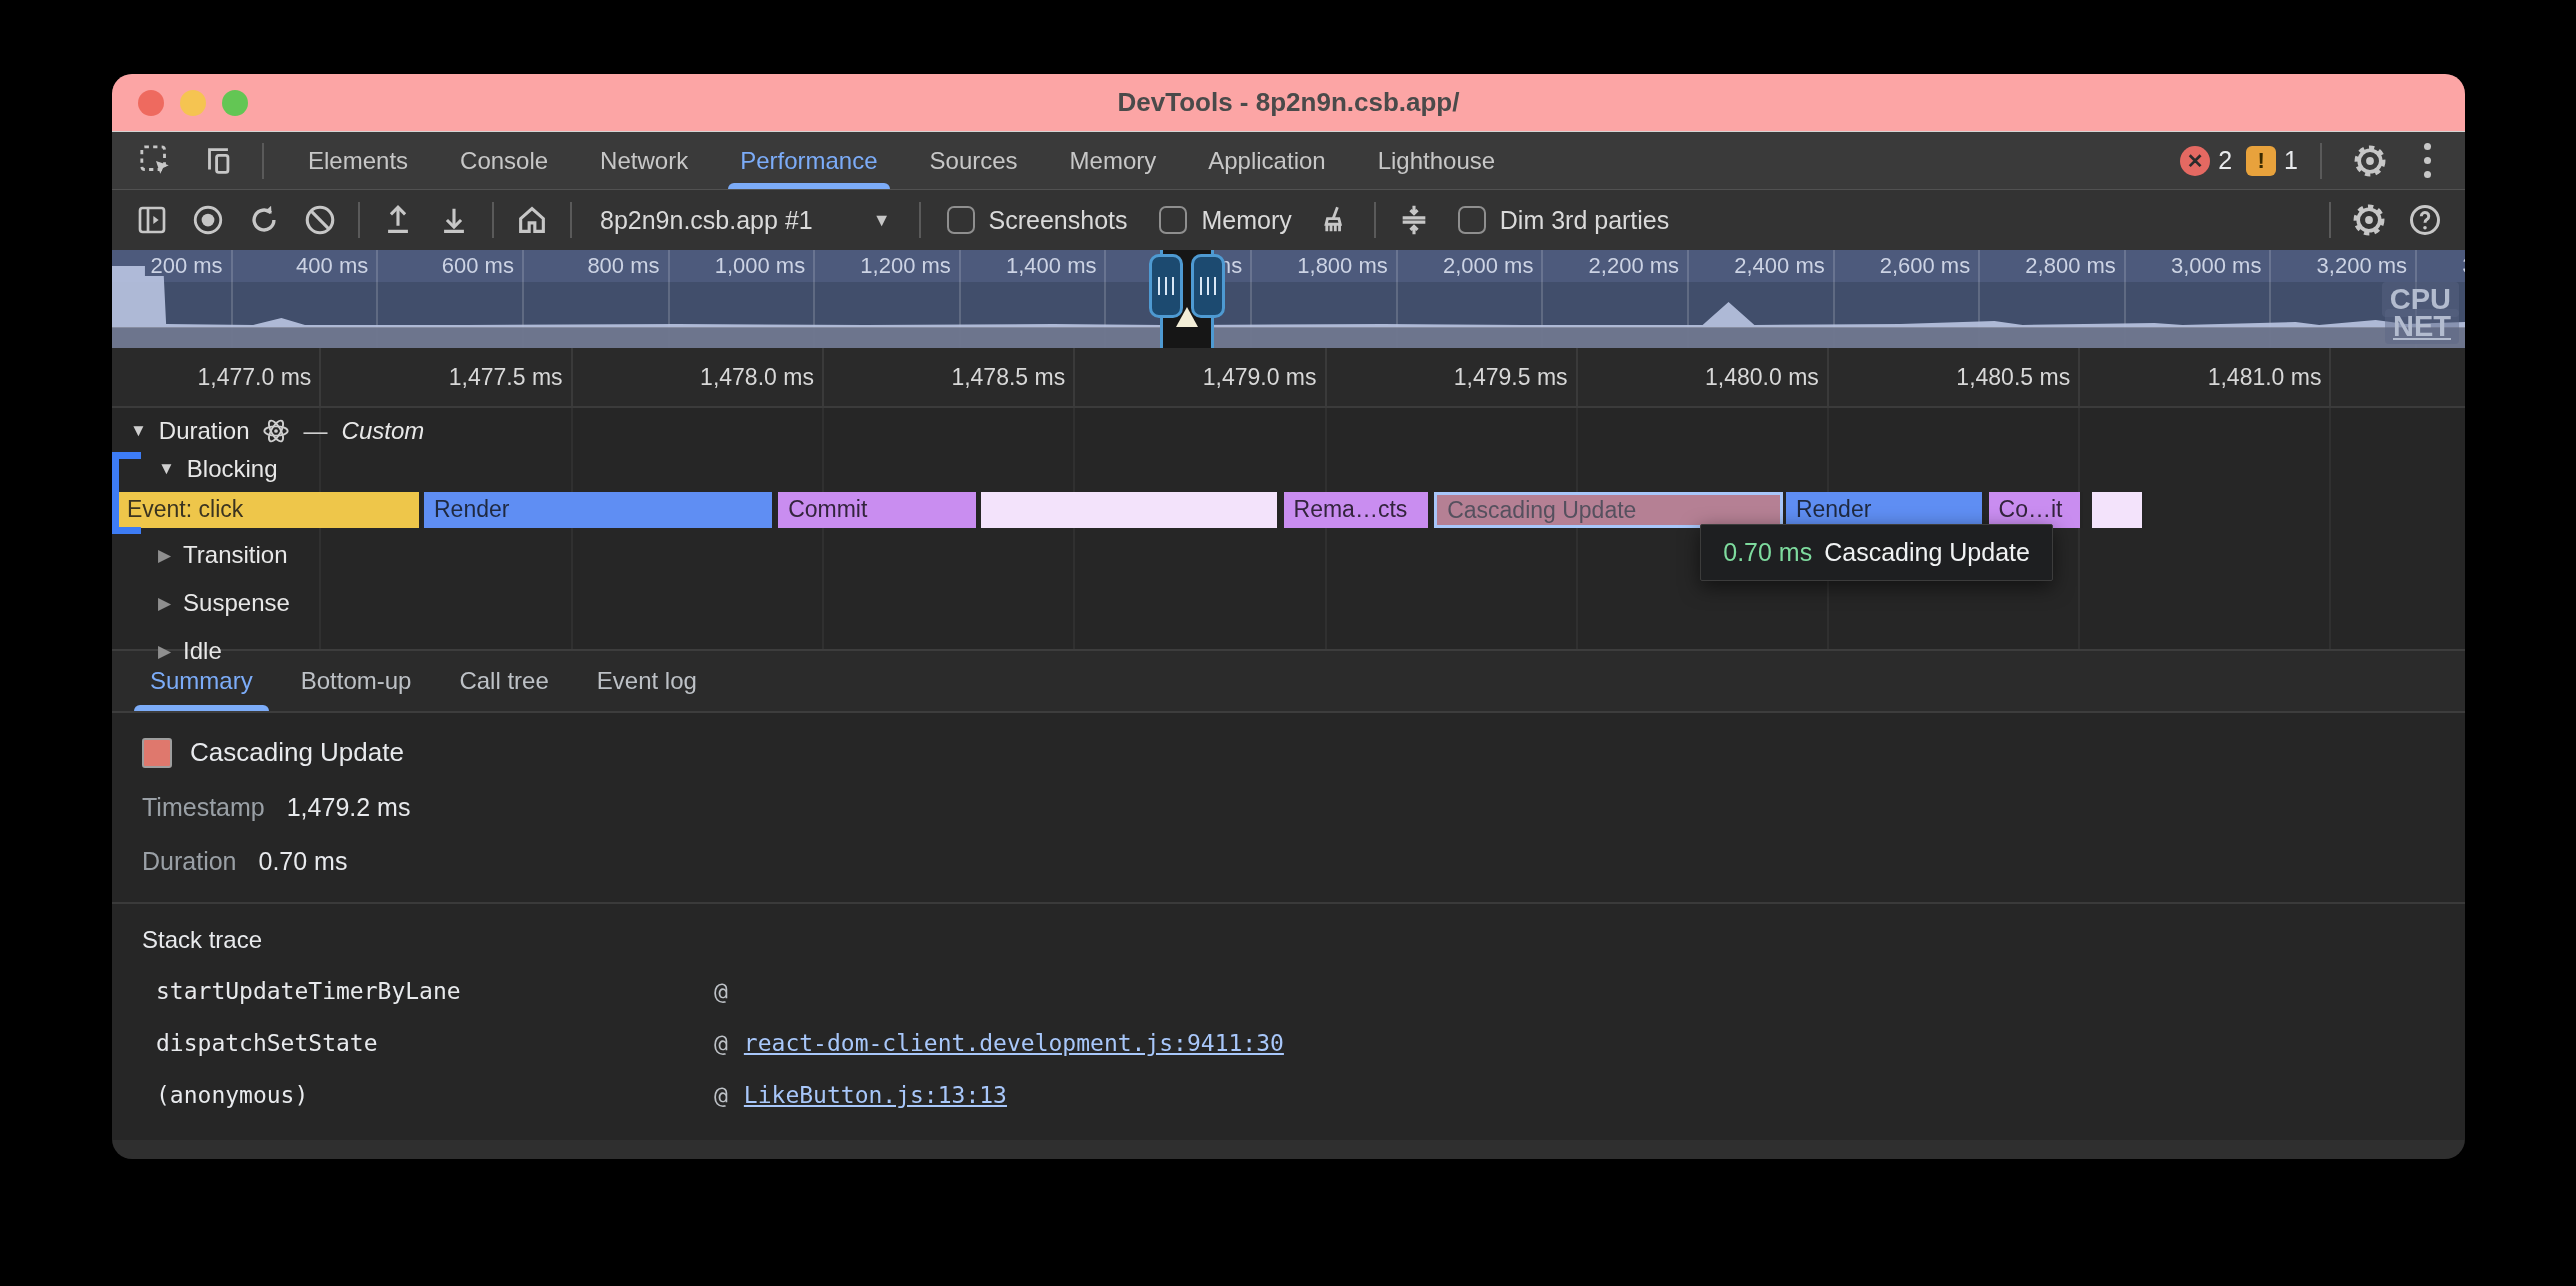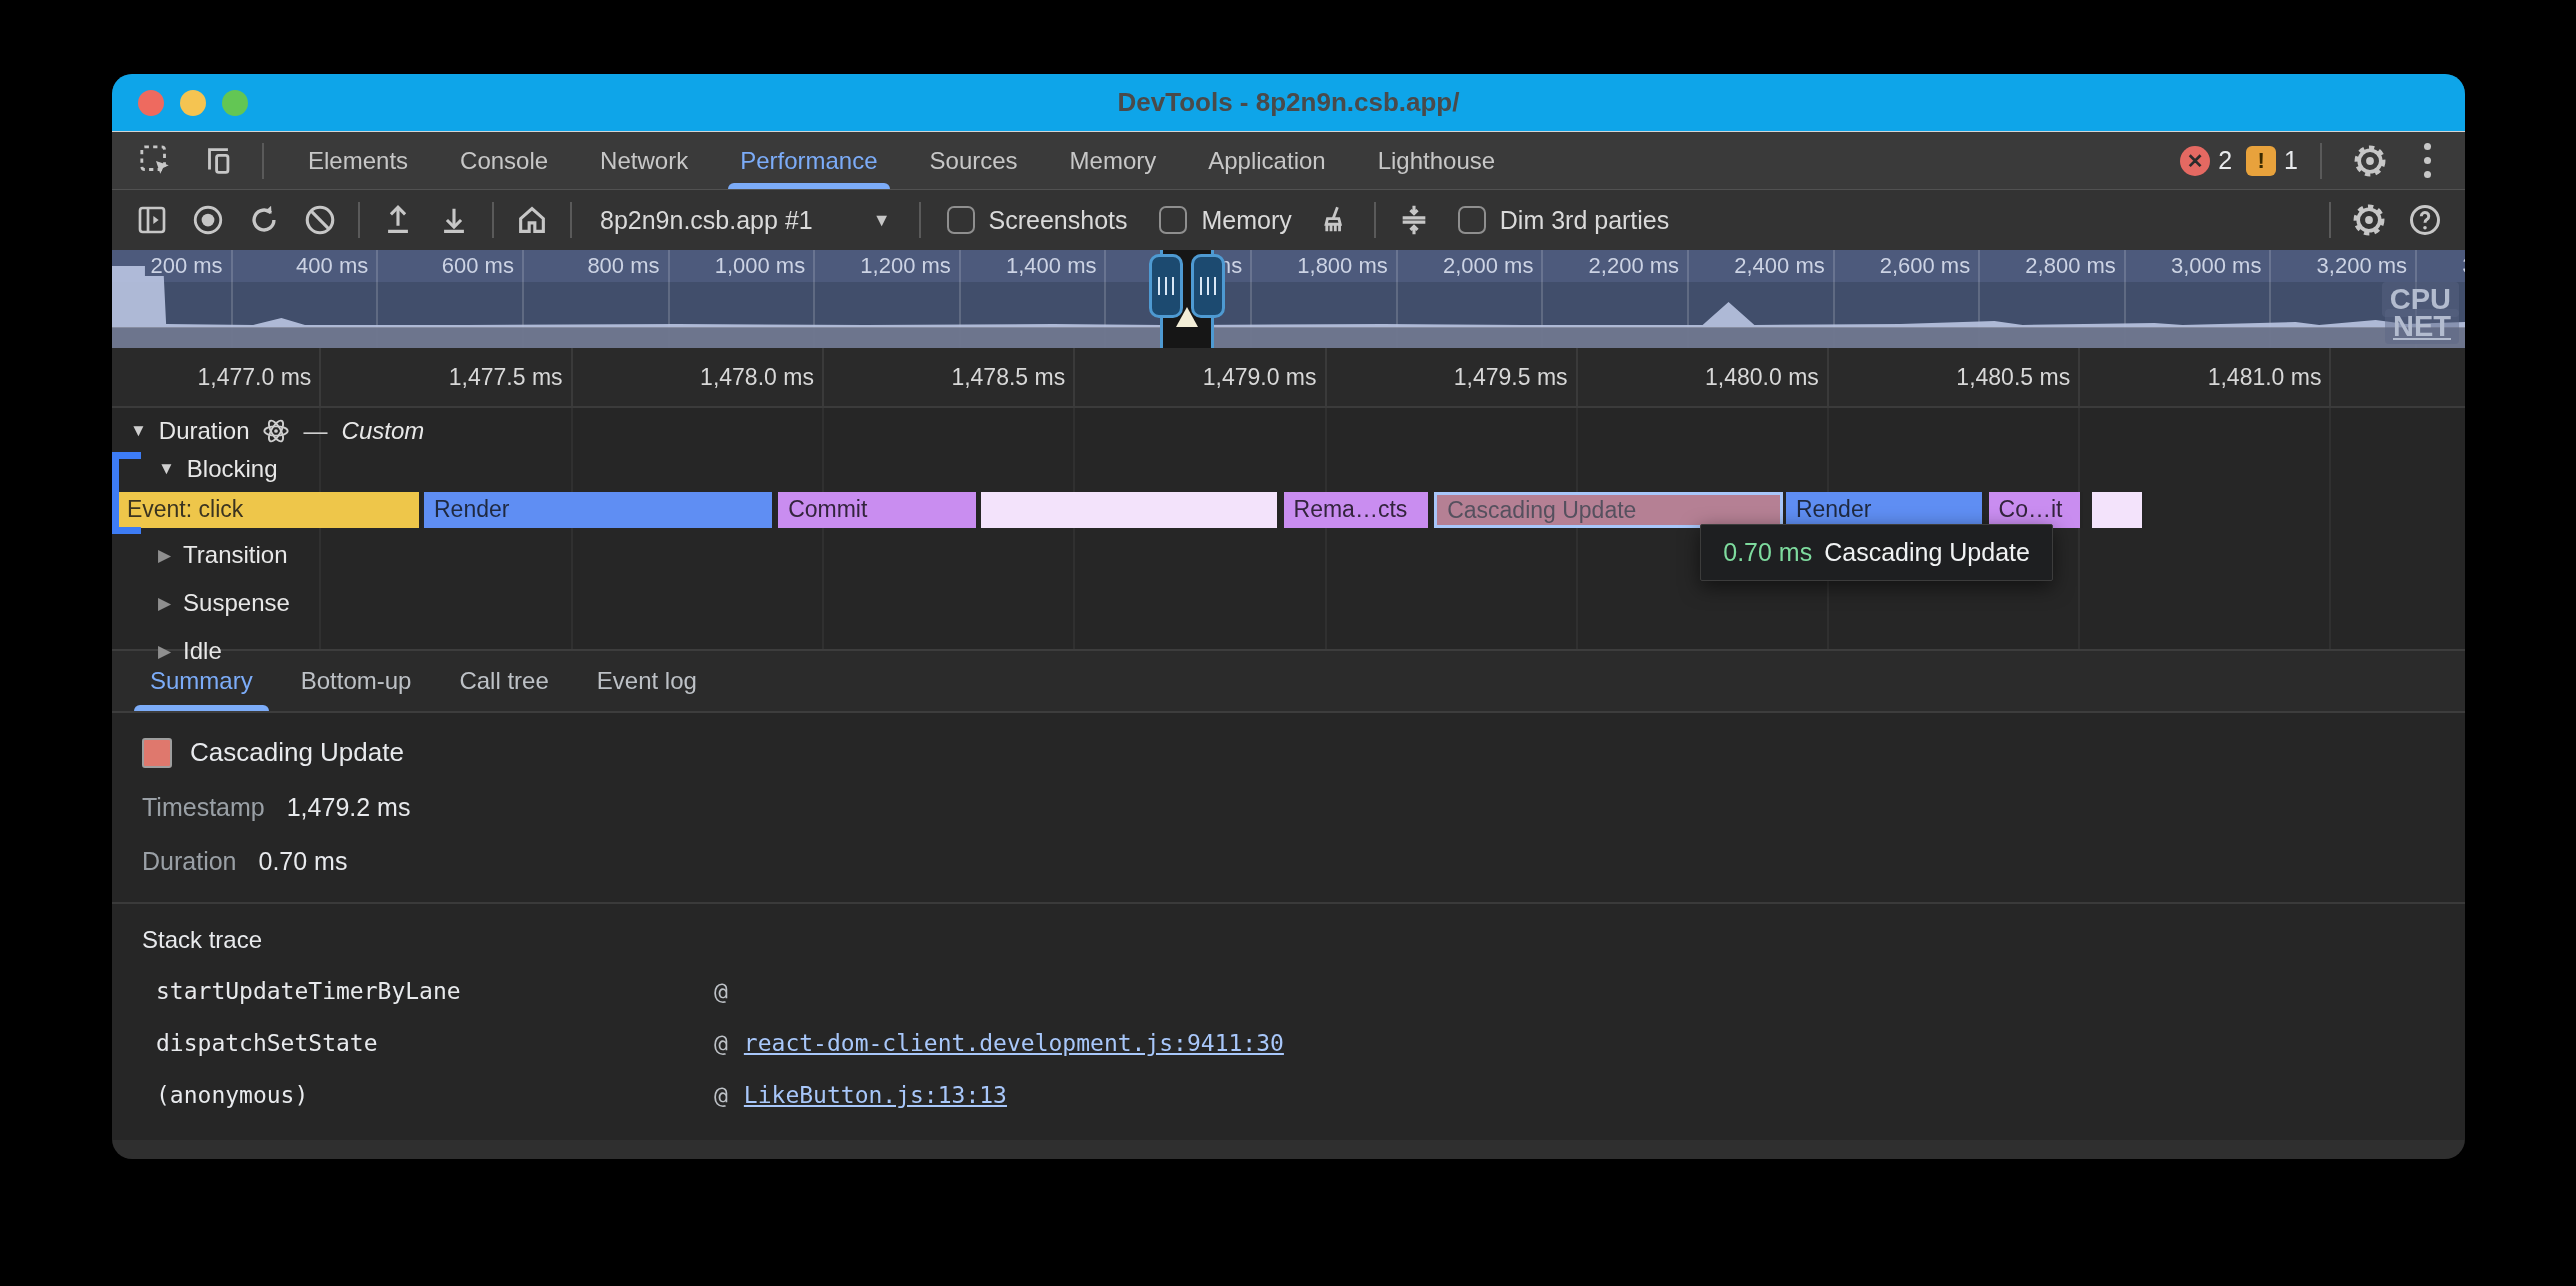--- a/index.html
+++ b/index.html
@@ -3,21 +3,21 @@
 <meta charset="utf-8">
 <style>
   * { margin:0; padding:0; box-sizing:border-box; }
   html,body { width:2576px; height:1286px; background:#000; font-family:"Liberation Sans", sans-serif; }
   .stage { position:relative; width:2576px; height:1286px; overflow:hidden; }
 
   .window { position:absolute; left:112px; top:74px; width:2353px; height:1085px;
     border-radius:20px; overflow:hidden; background:#2f2f2f; box-shadow:0 30px 90px rgba(0,0,0,.75); }
 
   
-  .titlebar { position:relative; height:58px; background:#0ea5e9; border-bottom:1px solid #d4d4d4;
+  .titlebar { position:relative; height:58px; background:#fca5a5; border-bottom:1px solid #d4d4d4;
     display:flex; align-items:center; justify-content:center; }
   .traffic { position:absolute; left:26px; top:0; height:100%; display:flex; align-items:center; gap:16px; }
   .light { width:26px; height:26px; border-radius:50%; }
   .light.red { background:#ee6a5f; } .light.yellow { background:#f5c451; } .light.green { background:#63c654; }
   .wtitle { font-size:26px; font-weight:bold; color:#4a4a4a; }
 
   
   .tabbar { height:58px; background:#3a3a3a; display:flex; align-items:stretch; border-bottom:1px solid #515151; }
   .tabbar .lefticons { display:flex; align-items:center; gap:10px; padding:0 10px 0 18px; }
   .iconbtn { width:52px; height:46px; display:flex; align-items:center; justify-content:center; border-radius:8px; }

